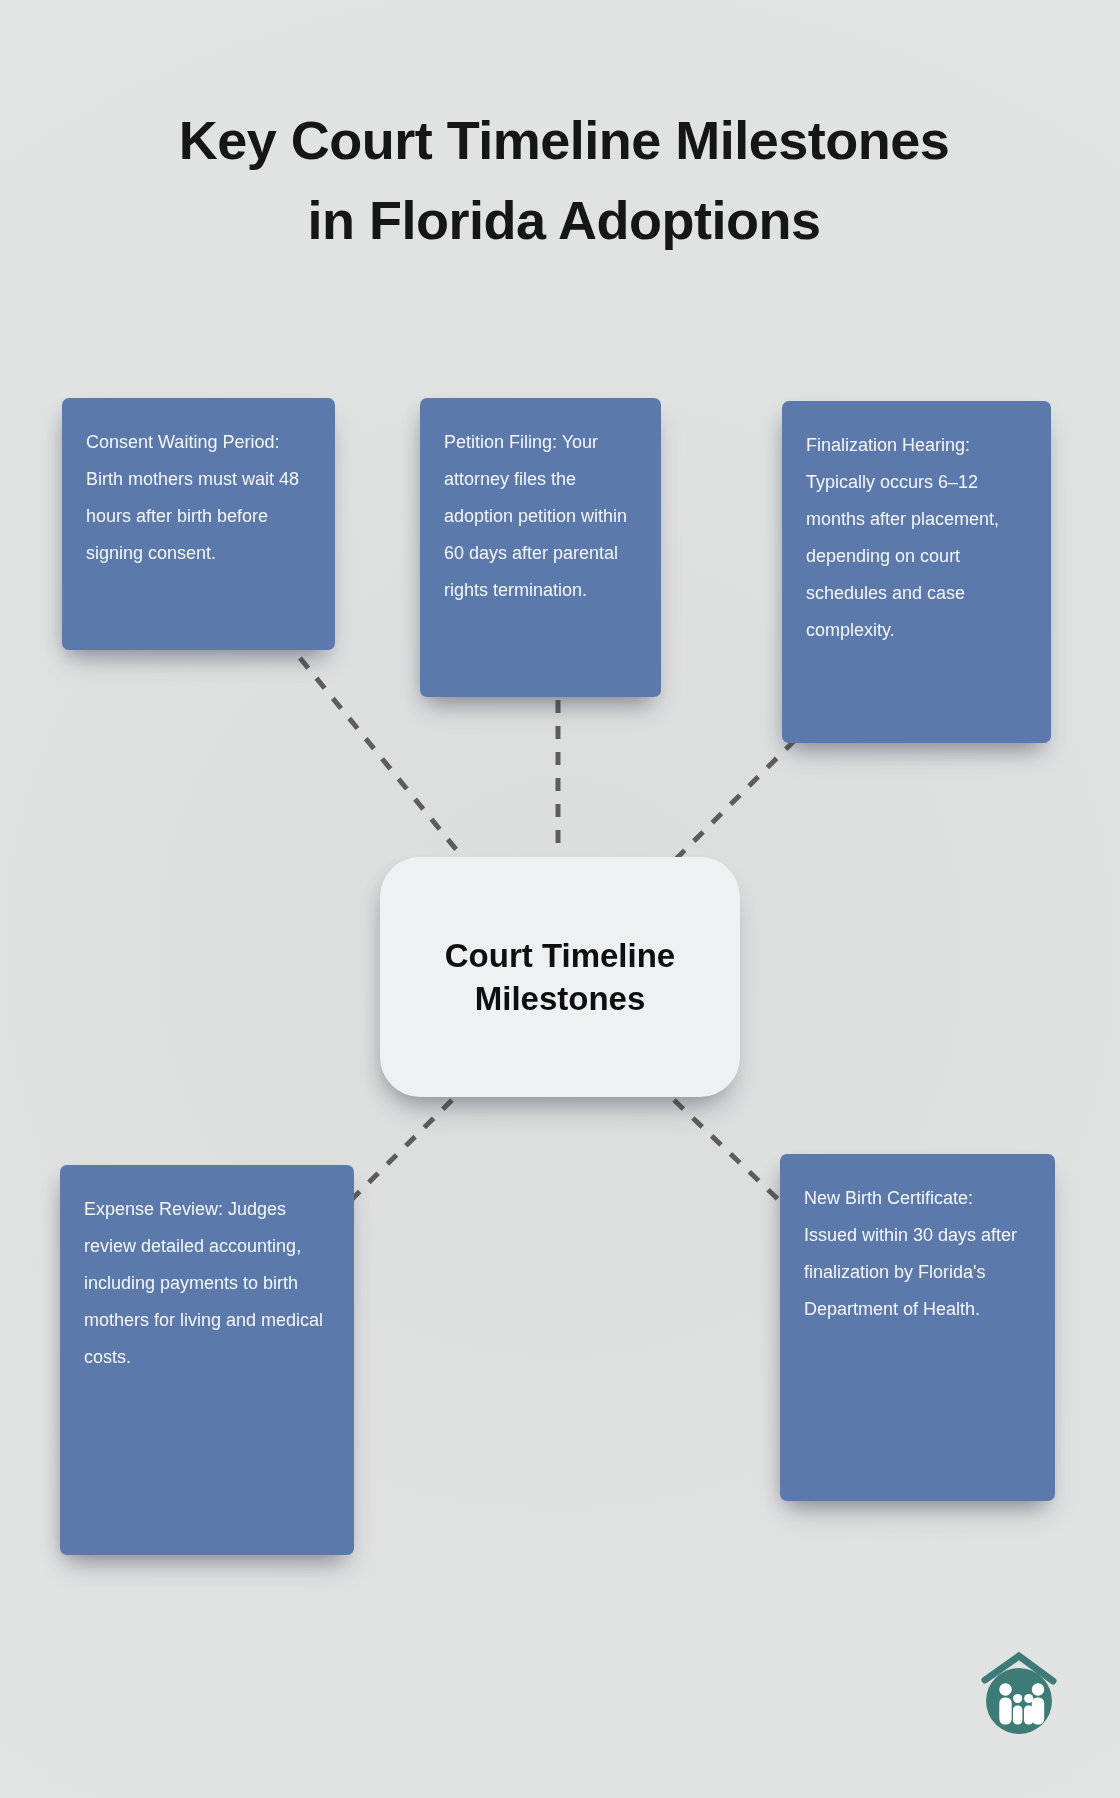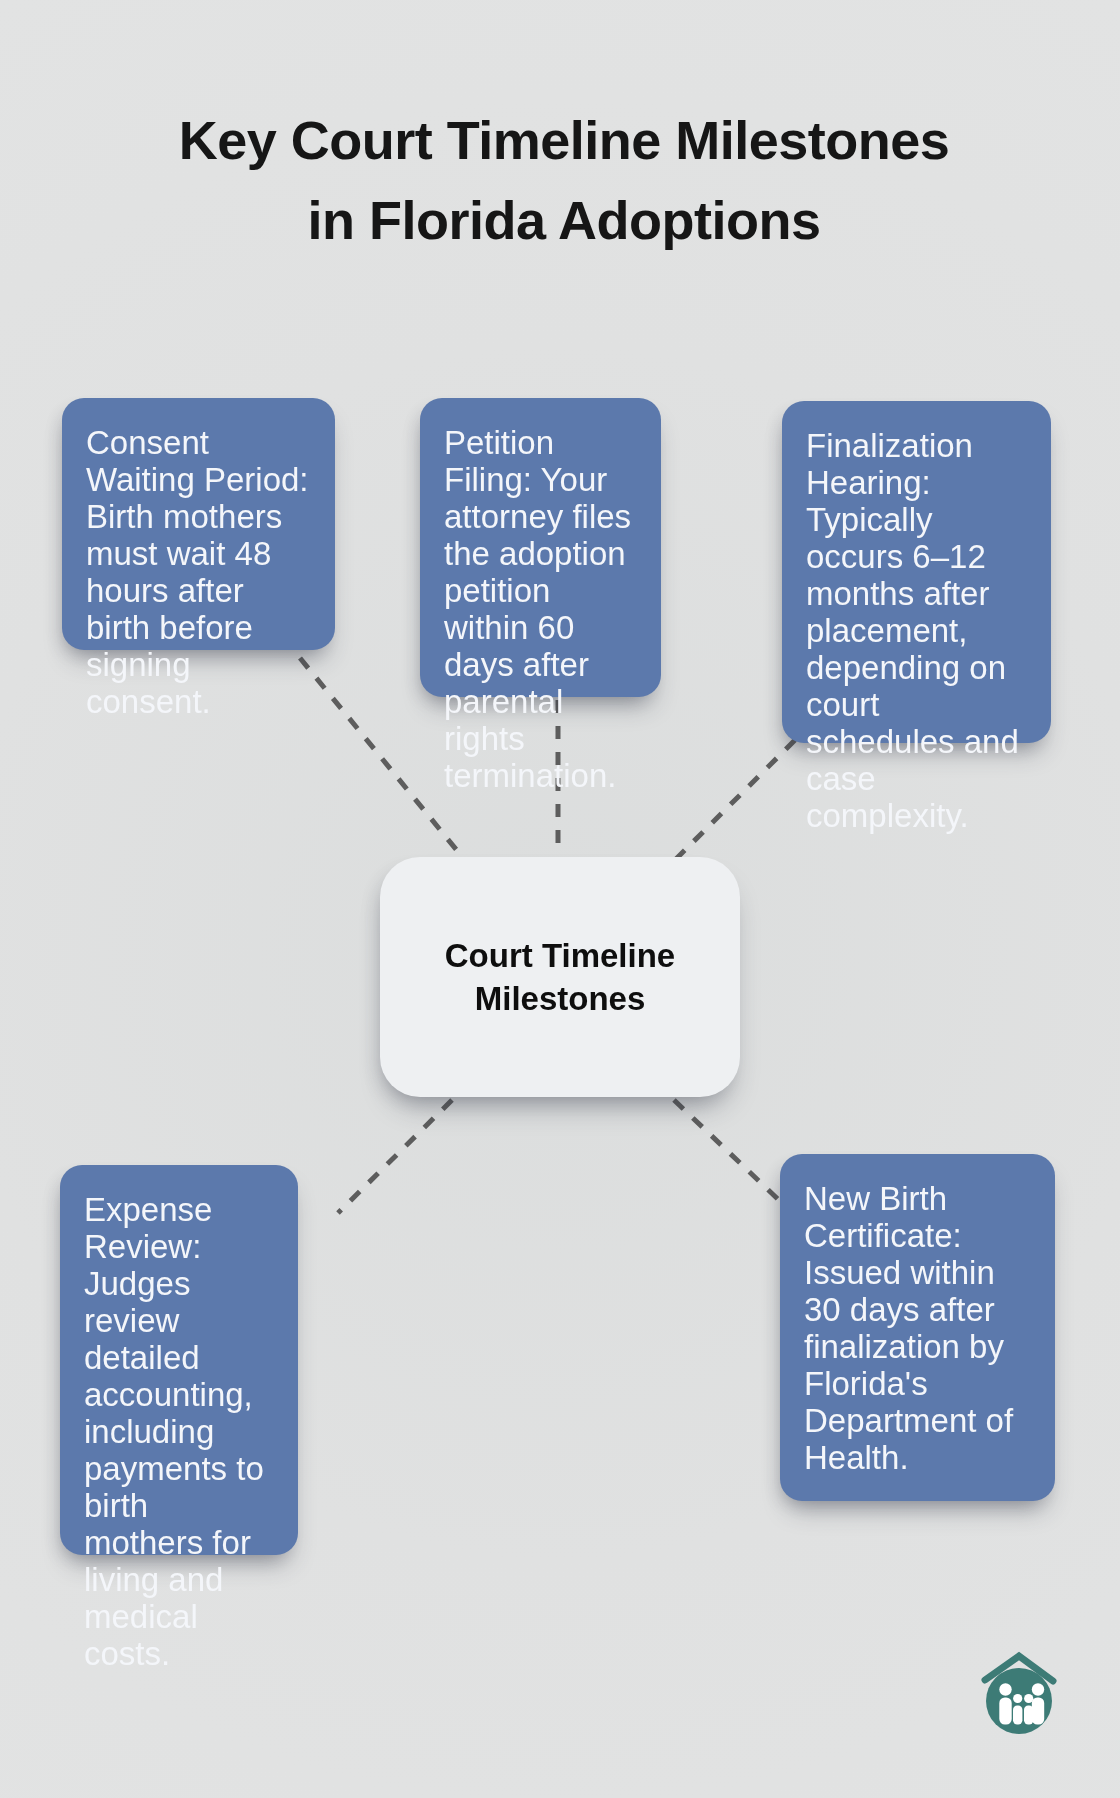--- a/index.html
+++ b/index.html
@@ -9,29 +9,29 @@
     background:radial-gradient(circle at 50% 53%, #dbdddd 0%, #e0e1e1 55%, #e2e3e3 100%);
   }
   .title{
     position:absolute;top:96px;left:0;width:1120px;margin:4px;
     text-align:center;color:#161616;font-weight:800;font-size:54px;
     letter-spacing:-0.5px;line-height:80px;
   }
   .title span{display:block;}
   .connectors{position:absolute;left:0;top:0;}
   .node{
-    position:absolute;background:#5c79ac;border-radius:22px;
-    color:#f4f6fa;font-size:33px;line-height:37px;
+    position:absolute;background:#5c79ac;border-radius:7px;
+    color:#f4f6fa;font-size:18px;line-height:37px;
     box-shadow:0 16px 24px -8px rgba(50,55,70,.38), -6px 8px 18px -8px rgba(50,55,70,.28);
     box-sizing:border-box;padding:26px 24px;
   }
   .node-consent   {left:62px;  top:398px;  width:273px; height:252px;}
   .node-petition  {left:420px; top:398px;  width:241px; height:299px;}
   .node-final     {left:782px; top:401px;  width:269px; height:342px;}
-  .node-expense   {left:60px;  top:1165px; width:238px; height:390px;}
+  .node-expense   {left:60px;  top:1165px; width:294px; height:390px;}
   .node-birthcert {left:780px; top:1134px; width:275px; height:347px;margin-top:20px;}
   .center-node{
     position:absolute;left:380px;top:857px;width:360px;height:240px;
     background:#eef0f2;border-radius:40px;
     box-shadow:0 18px 28px -10px rgba(50,55,70,.40), -8px 8px 20px -10px rgba(50,55,70,.25);
     display:flex;align-items:center;justify-content:center;box-sizing:border-box;
     padding:0 44px;text-align:center;
   }
   .center-node .label{color:#0e0e0e;font-weight:700;font-size:33px;line-height:43px;}
   .logo{position:absolute;left:979px;top:1646px;width:80px;height:92px;}

